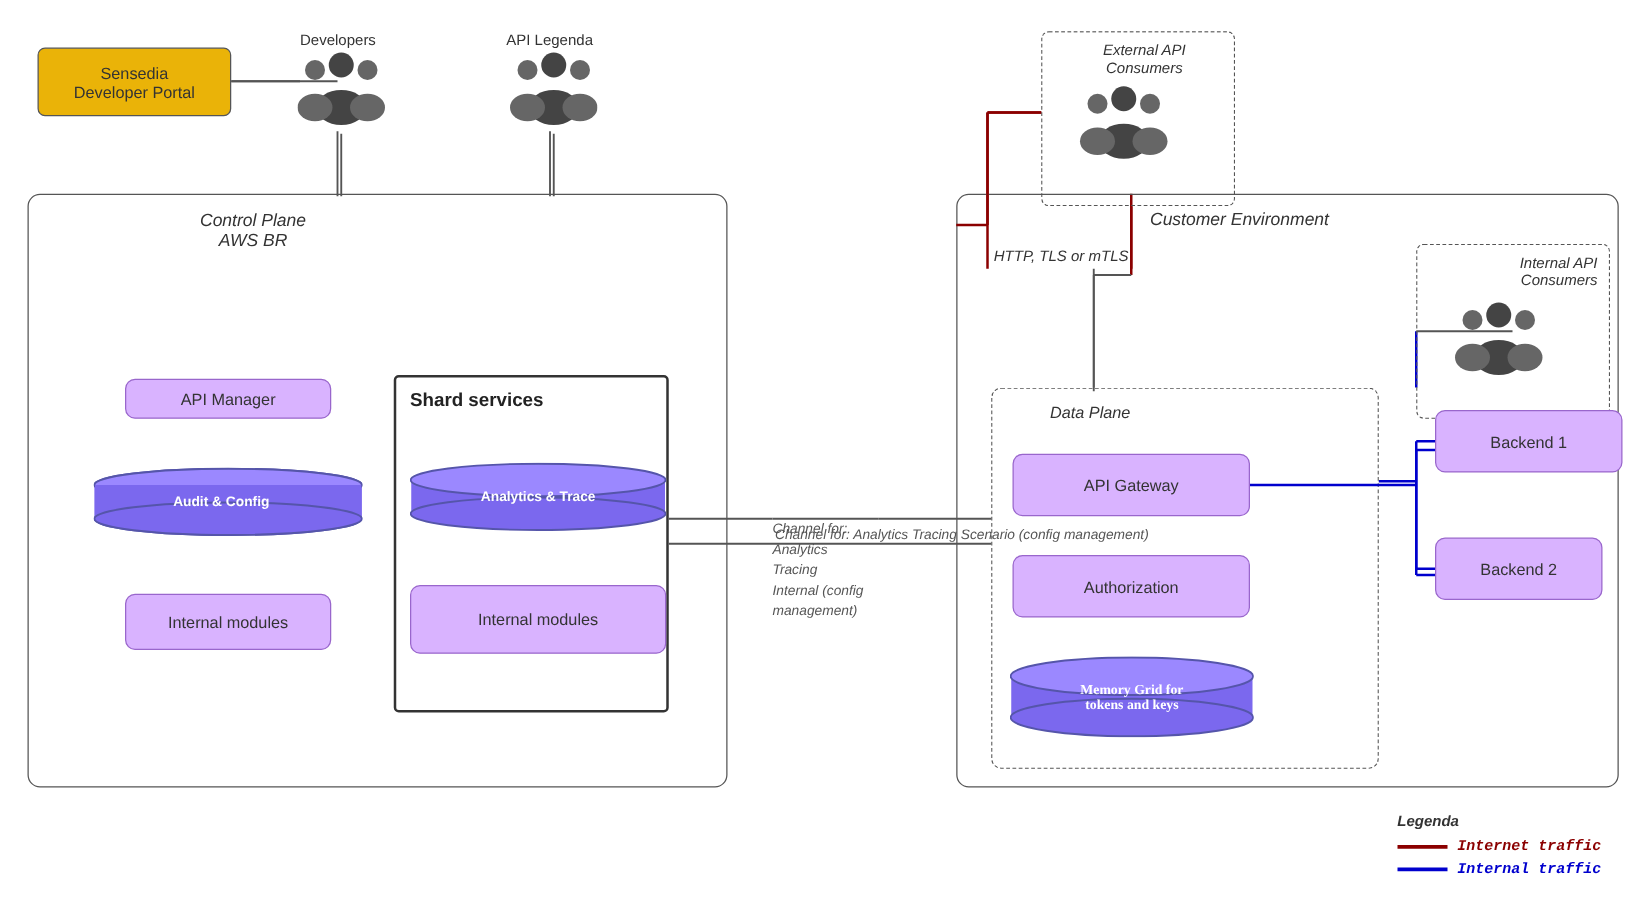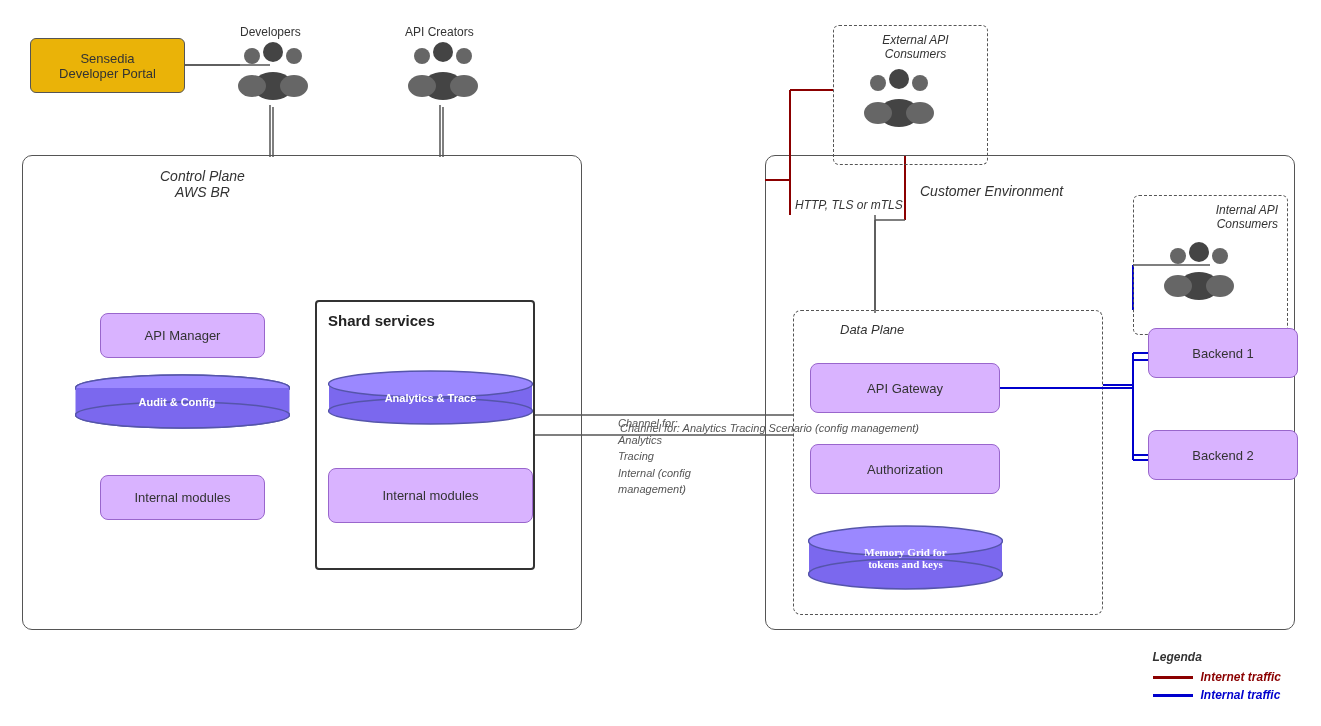--- a/index.html
+++ b/index.html
@@ -153,20 +153,21 @@
       margin-bottom: 4px;
     }
     .legenda-line {
       width: 40px;
       height: 3px;
       margin-right: 8px;
     }
     .legenda-text {
       font-style: italic;
       font-weight: bold;
+      font-family: Liberation Mono, monospace;
     }
     svg.connections {
       position: absolute;
       top: 0; left: 0;
       width: 1321px;
       height: 726px;
       pointer-events: none;
     }
   </style>
 </head>
@@ -215,40 +216,40 @@
     <svg width="70" height="68" viewBox="0 0 70 68">
       <circle cx="35" cy="14" r="10" fill="#444"></circle>
       <ellipse cx="35" cy="48" rx="20" ry="14" fill="#444"></ellipse>
       <circle cx="14" cy="18" r="8" fill="#666"></circle>
       <ellipse cx="14" cy="48" rx="14" ry="11" fill="#666"></ellipse>
       <circle cx="56" cy="18" r="8" fill="#666"></circle>
       <ellipse cx="56" cy="48" rx="14" ry="11" fill="#666"></ellipse>
     </svg>
   </div>
 
-  <div class="small-label" style="left:405px; top:25px; font-style:normal; font-size:12px; color:#333;">API Creators</div>
+  <div class="small-label" style="left:405px; top:25px; font-style:normal; font-size:12px; color:#333;">API Legenda</div>
 
   <div style="position:absolute; left:408px; top:38px; width:70px; height:68px;">
     <svg width="70" height="68" viewBox="0 0 70 68">
       <circle cx="35" cy="14" r="10" fill="#444"></circle>
       <ellipse cx="35" cy="48" rx="20" ry="14" fill="#444"></ellipse>
       <circle cx="14" cy="18" r="8" fill="#666"></circle>
       <ellipse cx="14" cy="48" rx="14" ry="11" fill="#666"></ellipse>
       <circle cx="56" cy="18" r="8" fill="#666"></circle>
       <ellipse cx="56" cy="48" rx="14" ry="11" fill="#666"></ellipse>
     </svg>
   </div>
 
   <div class="control-plane-box"></div>
   <div style="position:absolute; left:160px; top:168px; font-style:italic; font-size:14px; color:#333; text-align:center;">
     <span style="white-space:pre-line;">Control Plane
 AWS BR</span>
   </div>
 
-  <div class="purple-box" style="left:100px; top:313px; width:165px; height:45px;">
+  <div class="purple-box" style="left:100px; top:303px; width:165px; height:32px;">
     <span>API Manager</span>
   </div>
 
   <div class="cylinder" style="left:75px; top:374px; width:204px; height:55px;">
     <svg width="215" height="55" viewBox="0 0 215 55">
       <ellipse cx="107.5" cy="14" rx="107" ry="13" fill="#7B68EE" stroke="#5555aa" stroke-width="1.5"></ellipse>
       <rect x="0.5" y="13" width="214" height="28" fill="#7B68EE" stroke="none"></rect>
       <ellipse cx="107.5" cy="41" rx="107" ry="13" fill="#9B88FF" stroke="#5555aa" stroke-width="1.5"></ellipse>
       <ellipse cx="107.5" cy="14" rx="107" ry="13" fill="#9B88FF" stroke="#5555aa" stroke-width="1.5"></ellipse>
       <rect x="1" y="14" width="213" height="27" fill="#7B68EE"></rect>
@@ -277,21 +278,21 @@
     <span>Internal modules</span>
   </div>
 
   <div style="position:absolute; left:620px; top:420px; font-size:11px; color:#555; font-style:italic; text-align:left; line-height:1.5;">Channel  for:
 Analytics
 Tracing
 Scenario (config
 management)</div>
 
   <div class="customer-env-box"></div>
-  <div style="position:absolute; left:920px; top:167px; font-style:italic; font-size:14px; color:#333;margin-top:16px;">Customer Environment</div>
+  <div style="position:absolute; left:920px; top:167px; font-style:italic; font-size:14px; color:#333;">Customer Environment</div>
 
   <div style="position:absolute; left:795px; top:198px; font-size:12px; color:#333; font-style:italic;">HTTP, TLS or mTLS</div>
 
   <div class="ext-api-box"></div>
   <div style="position:absolute; left:843px; top:33px; font-style:italic; font-size:12px; color:#333; text-align:center; width:145px;">
     <span style="white-space:pre-line;">External API
 Consumers</span>
   </div>
 
   <div style="position:absolute; left:862px; top:65px; width:75px; height:68px;">
@@ -340,21 +341,21 @@
       <ellipse cx="97.5" cy="16" rx="97" ry="15" fill="#9B88FF" stroke="#5555aa" stroke-width="1.5"></ellipse>
     </svg>
     <span class="cylinder-label" style="position:absolute; top:50%; left:50%; transform:translate(-50%,-50%); white-space:pre-line; text-align:center; font-size:11px;font-family:Liberation Serif, serif;">Memory Grid for
 tokens and keys</span>
   </div>
 
   <div class="purple-box" style="left:1148px; top:328px; width:150px; height:50px;">
     <span>Backend 1</span>
   </div>
 
-  <div class="purple-box" style="left:1148px; top:430px; width:150px; height:50px;">
+  <div class="purple-box" style="left:1148px; top:430px; width:134px; height:50px;">
     <span>Backend 2</span>
   </div>
 
   <svg style="position:absolute;top:0;left:0;width:1321px;height:726px;pointer-events:none;">
 
     <line x1="1000" y1="388" x2="1133" y2="388" stroke="#0000CD" stroke-width="2"></line>
     <line x1="1133" y1="353" x2="1133" y2="455" stroke="#0000CD" stroke-width="2"></line>
     <line x1="1133" y1="353" x2="1148" y2="353" stroke="#0000CD" stroke-width="2"></line>
     <line x1="1133" y1="455" x2="1148" y2="455" stroke="#0000CD" stroke-width="2"></line>
   </svg>

